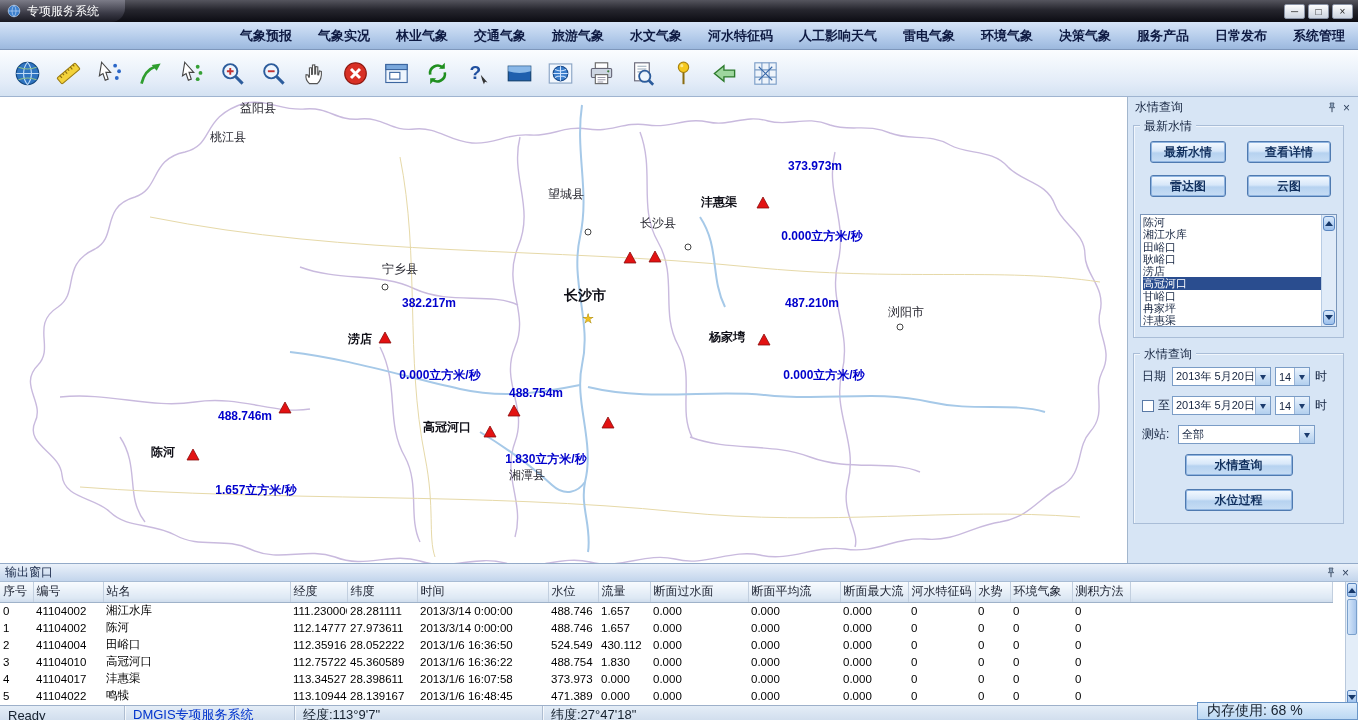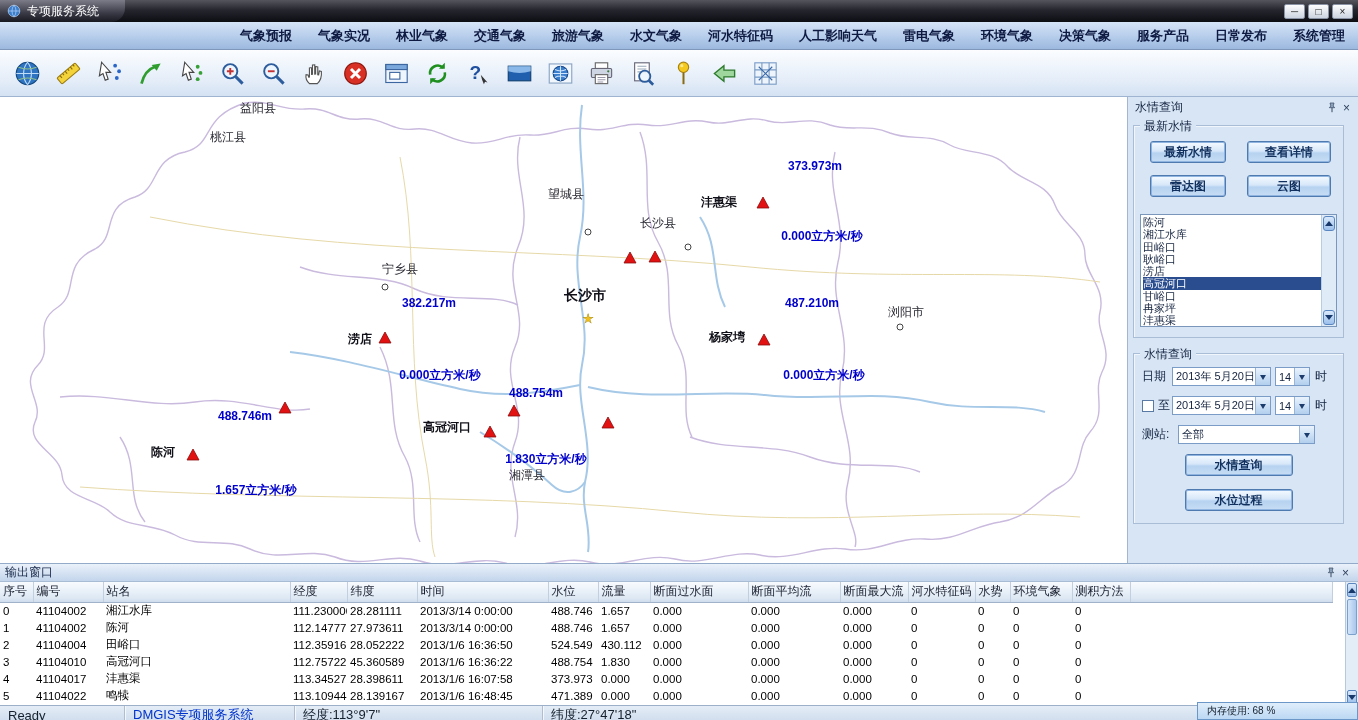--- a/index.html
+++ b/index.html
@@ -78,21 +78,21 @@
   .t-thumb{flex:0 0 36px;margin:1px;background:linear-gradient(90deg,#d5e6f9,#a8c6ec);border:1px solid #7aa0cc;border-radius:2px;}
   .t-fill{flex:1;}
 
   
   .statusbar{flex:0 0 15px;display:flex;align-items:center;background:linear-gradient(180deg,#e4edf7,#ccdaeb);border-top:1px solid #9db0ca;font-size:13px;color:#15202e;}
   .st-sec{padding:0 8px;height:100%;display:flex;align-items:center;border-right:1px solid #aebdd1;box-shadow:1px 0 0 rgba(255,255,255,.7);white-space:nowrap;}
   .st-ready{flex:0 0 125px;}
   .st-system{flex:0 0 170px;color:#0033cc;}
   .st-lon{flex:0 0 248px;}
   .st-lat{flex:1;border-right:none;box-shadow:none;}
-  .memory-box{position:absolute;right:0;bottom:0;width:161px;height:18px;background:linear-gradient(180deg,#e0eefb,#bcd8f3);border:1px solid #6a96c8;display:flex;align-items:center;padding-left:9px;font-size:10px;color:#15202e;z-index:5;}
+  .memory-box{position:absolute;right:0;bottom:0;width:161px;height:18px;background:linear-gradient(180deg,#e0eefb,#bcd8f3);border:1px solid #6a96c8;display:flex;align-items:center;padding-left:9px;font-size:14px;color:#15202e;z-index:5;}
 </style>
 </head>
 <body>
 
 <div class="window">
 
   <div class="titlebar">
     <div class="title-tab">
       <span style="display:flex;">
         <svg width="14" height="14" viewBox="0 0 24 24">

